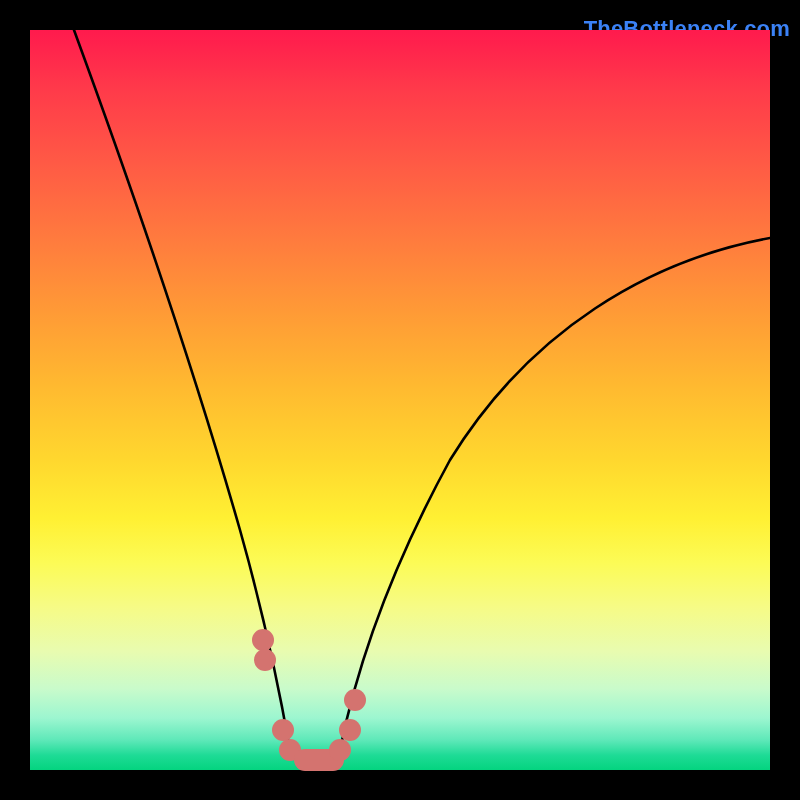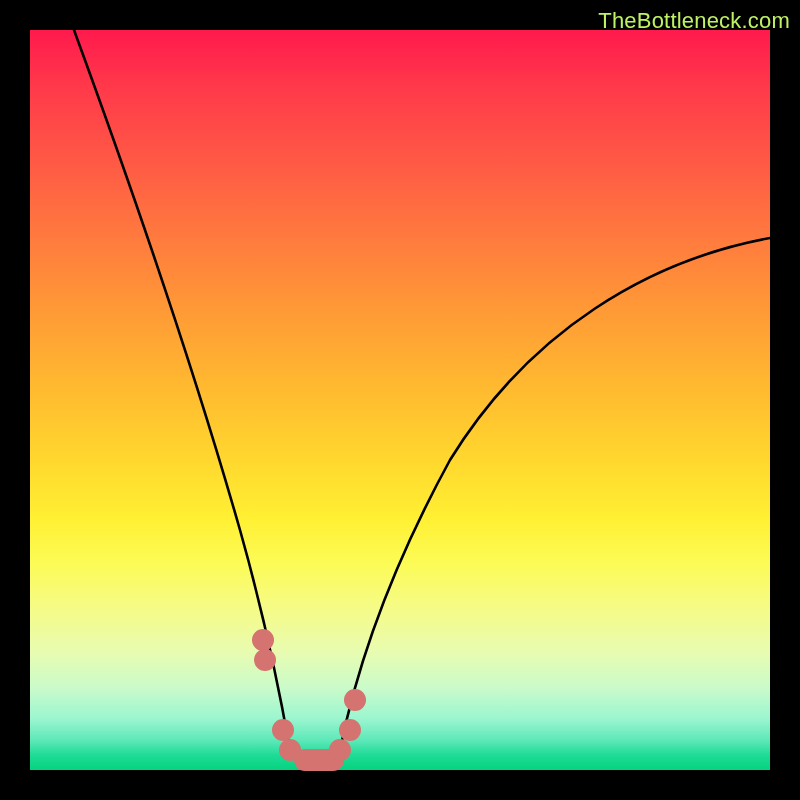--- a/index.html
+++ b/index.html
@@ -40,25 +40,25 @@
       #e8fcb0 84%,
       #c9fbcb 89%,
       #9cf6d0 93%,
       #5de8b8 96%,
       #1edb96 98%,
       #04d47f 100%
     );
   }
   .watermark {
     position: absolute;
-    top: 8px;
+    top: 16px;
     right: 10px;
-    color: #bef264;
+    color: #3b82f6;
     font-size: 22px;
-    font-weight: 400;
+    font-weight: 700;
     letter-spacing: 0.2px;
     user-select: none;
   }
   svg.curves {
     position: absolute;
     top: 0;
     left: 0;
     width: 740px;
     height: 740px;
   }

